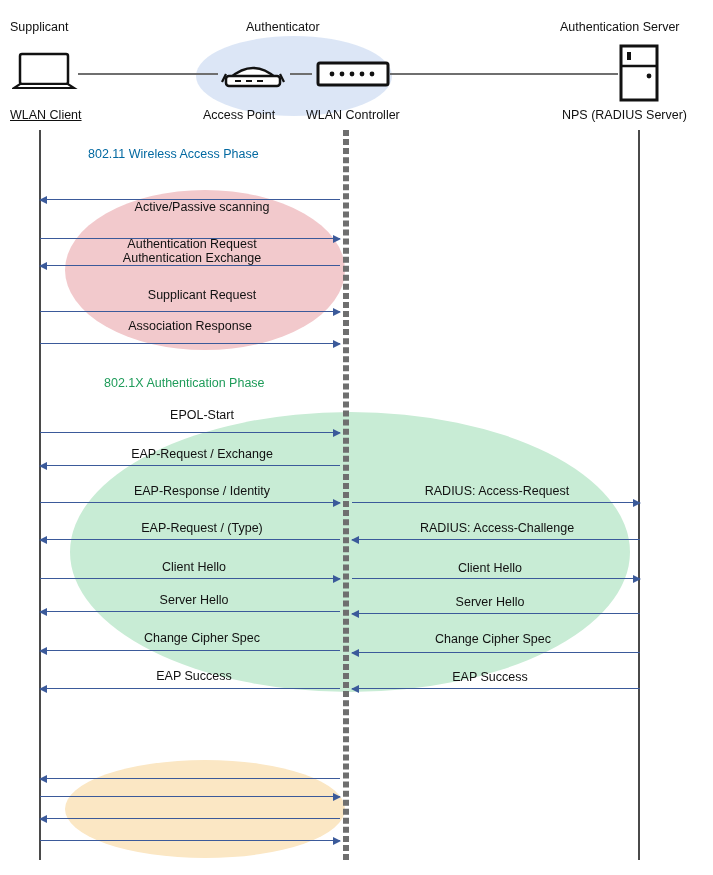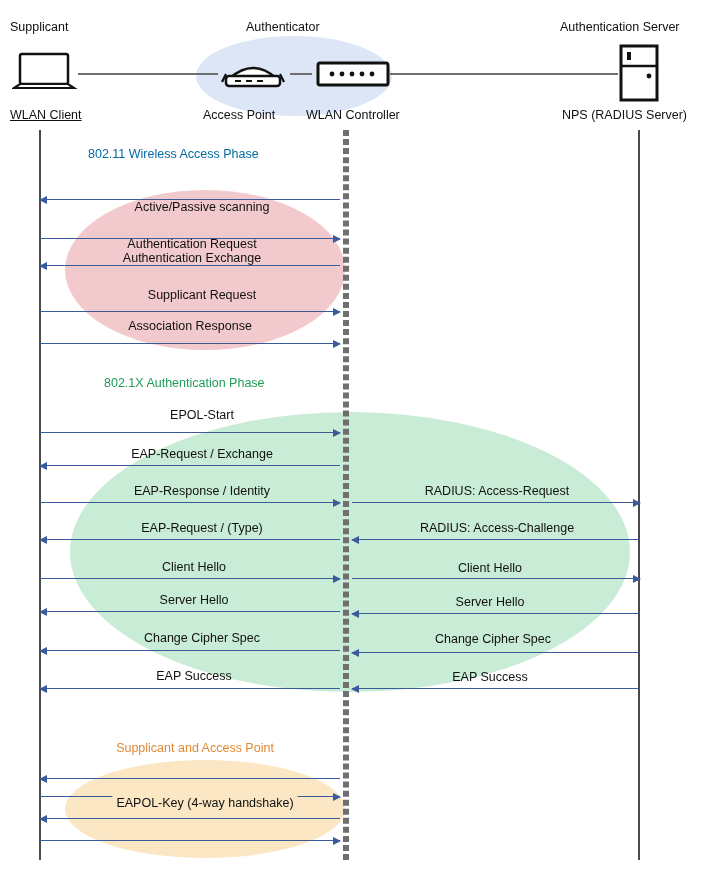--- a/index.html
+++ b/index.html
@@ -160,21 +160,20 @@
   <div class="ellipse" style="left:65px; top:190px; width:280px; height:160px; background:#f2c9cc;"></div>
   <div class="ellipse" style="left:70px; top:412px; width:560px; height:280px; background:#c8ecd5;"></div>
   <div class="ellipse" style="left:65px; top:760px; width:280px; height:98px; background:#fbe7c4;"></div>
 
   <div class="lifeline" style="left:39px; top:130px; height:730px;"></div>
   <div class="lifeline dashed" style="left:343px; top:130px; height:730px;"></div>
   <div class="lifeline" style="left:638px; top:130px; height:730px;"></div>
 
   <div class="phase-title" style="left:88px; top:147px; color:#0369a1;">802.11 Wireless Access Phase</div>
   <div class="phase-title" style="left:104px; top:376px; color:#1f9c5a;">802.1X Authentication Phase</div>
-  <div class="phase-title" style="left:90px; top:741px; color:#e08a33; width:210px;">Supplicant and Access Point</div>
 
   <div class="arrow left" style="left:40px; top:199px; width:300px;"></div>
   <div class="msg-label" style="left:202px; top:200px;">Active/Passive scanning</div>
 
   <div class="arrow right" style="left:40px; top:238px; width:300px;"></div>
   <div class="msg-label" style="left:192px; top:221px;margin-top:16px;">Authentication Request</div>
 
   <div class="arrow left" style="left:40px; top:265px; width:300px;"></div>
   <div class="msg-label" style="left:192px; top:251px;">Authentication Exchange</div>
 
@@ -223,15 +222,14 @@
   <div class="arrow left" style="left:40px; top:688px; width:300px;"></div>
   <div class="msg-label" style="left:194px; top:669px;">EAP Success</div>
 
   <div class="arrow left" style="left:352px; top:688px; width:288px;"></div>
   <div class="msg-label" style="left:490px; top:670px;">EAP Success</div>
 
   <div class="arrow left" style="left:40px; top:778px; width:300px;"></div>
   <div class="arrow right" style="left:40px; top:796px; width:300px;"></div>
   <div class="arrow left" style="left:40px; top:818px; width:300px;"></div>
   <div class="arrow right" style="left:40px; top:840px; width:300px;"></div>
-  <div class="msg-label" style="left:205px; top:795px; background:#fbe7c4; padding:1px 4px;">EAPOL-Key (4-way handshake)</div>
 
 </div>
 
 </body></html>

